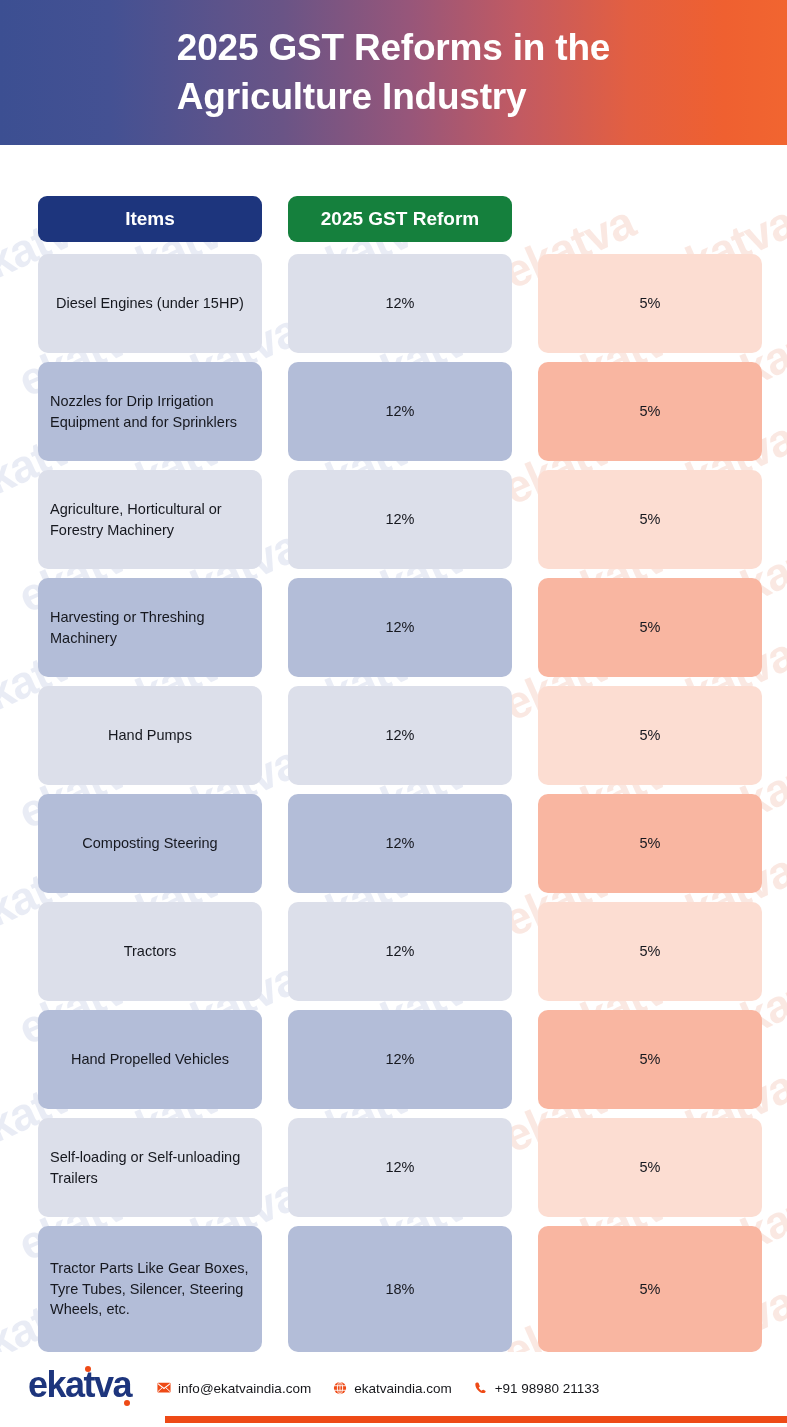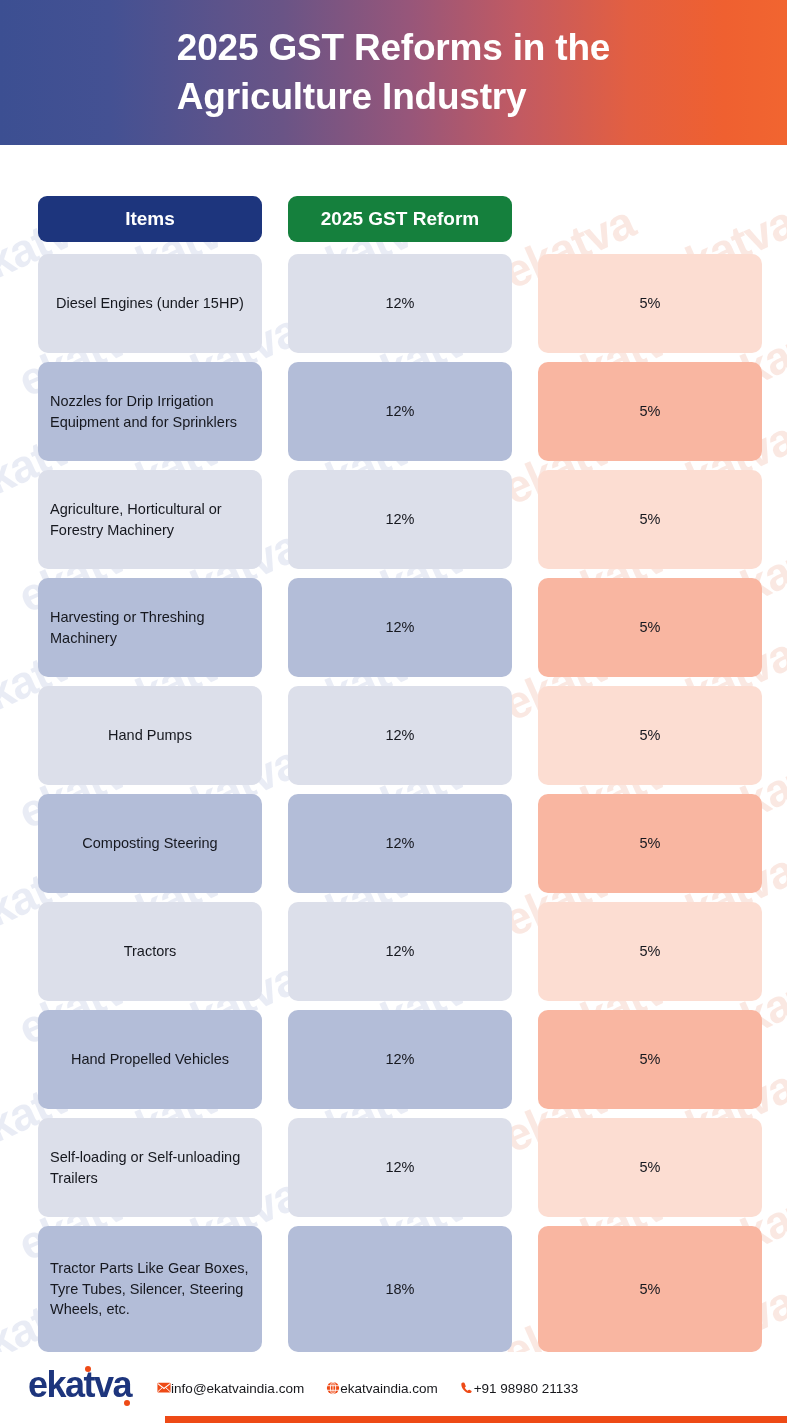--- a/index.html
+++ b/index.html
@@ -122,21 +122,21 @@
     background:#ee4a16;
     top:-1px; left:57px;
   }
   .logo .dot-bot {
     position:absolute;
     width:6px; height:6px; border-radius:50%;
     background:#ee4a16;
     bottom:-3px; right:1px;
   }
   .contacts { display:flex; align-items:center; gap:22px; padding-top:6px; }
-  .contact { display:flex; align-items:center; font-size:13.5px; color:#17181c; }
+  .contact { display:flex; align-items:center; gap:7px; font-size:13.5px; color:#17181c; }
   .cicon { width:14px; height:14px; display:inline-block; flex:0 0 auto; }
   .cicon svg { display:block; width:14px; height:14px; }
 
   .bottom-bar {
     position:absolute;
     left:165px; right:0; bottom:4px;
     height:7px;
     background:#ee4a16;
   }
 </style>

